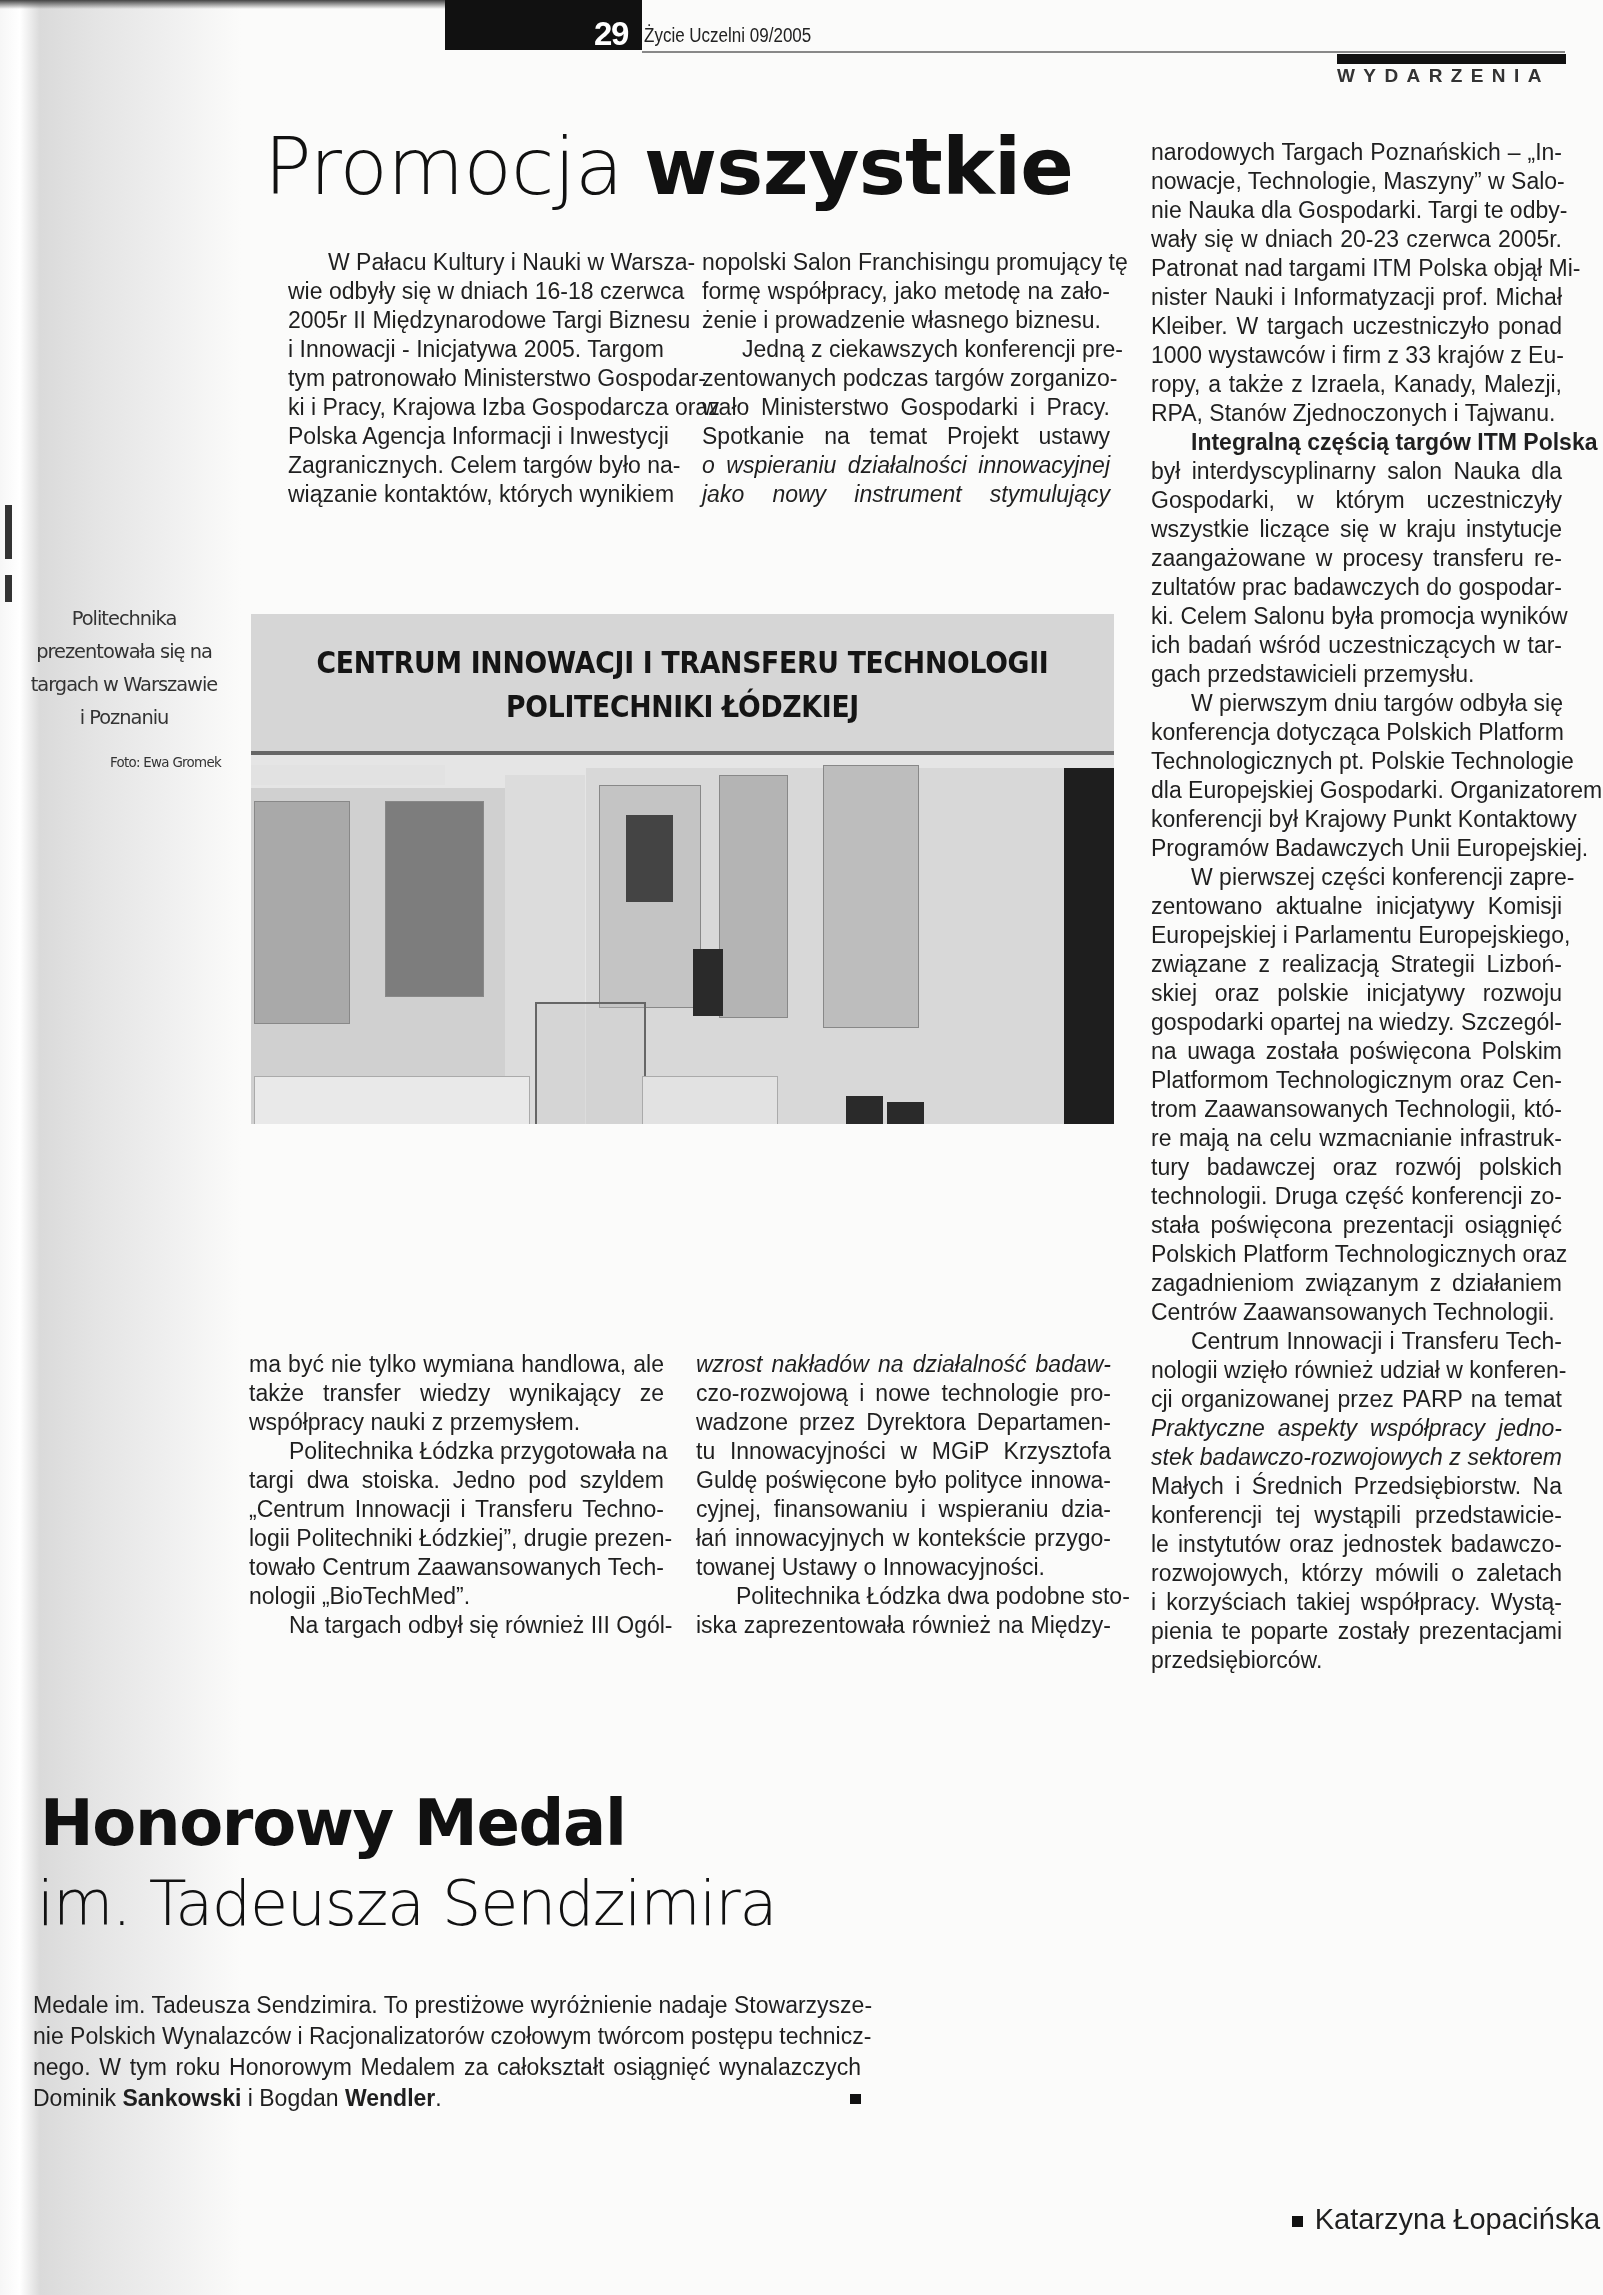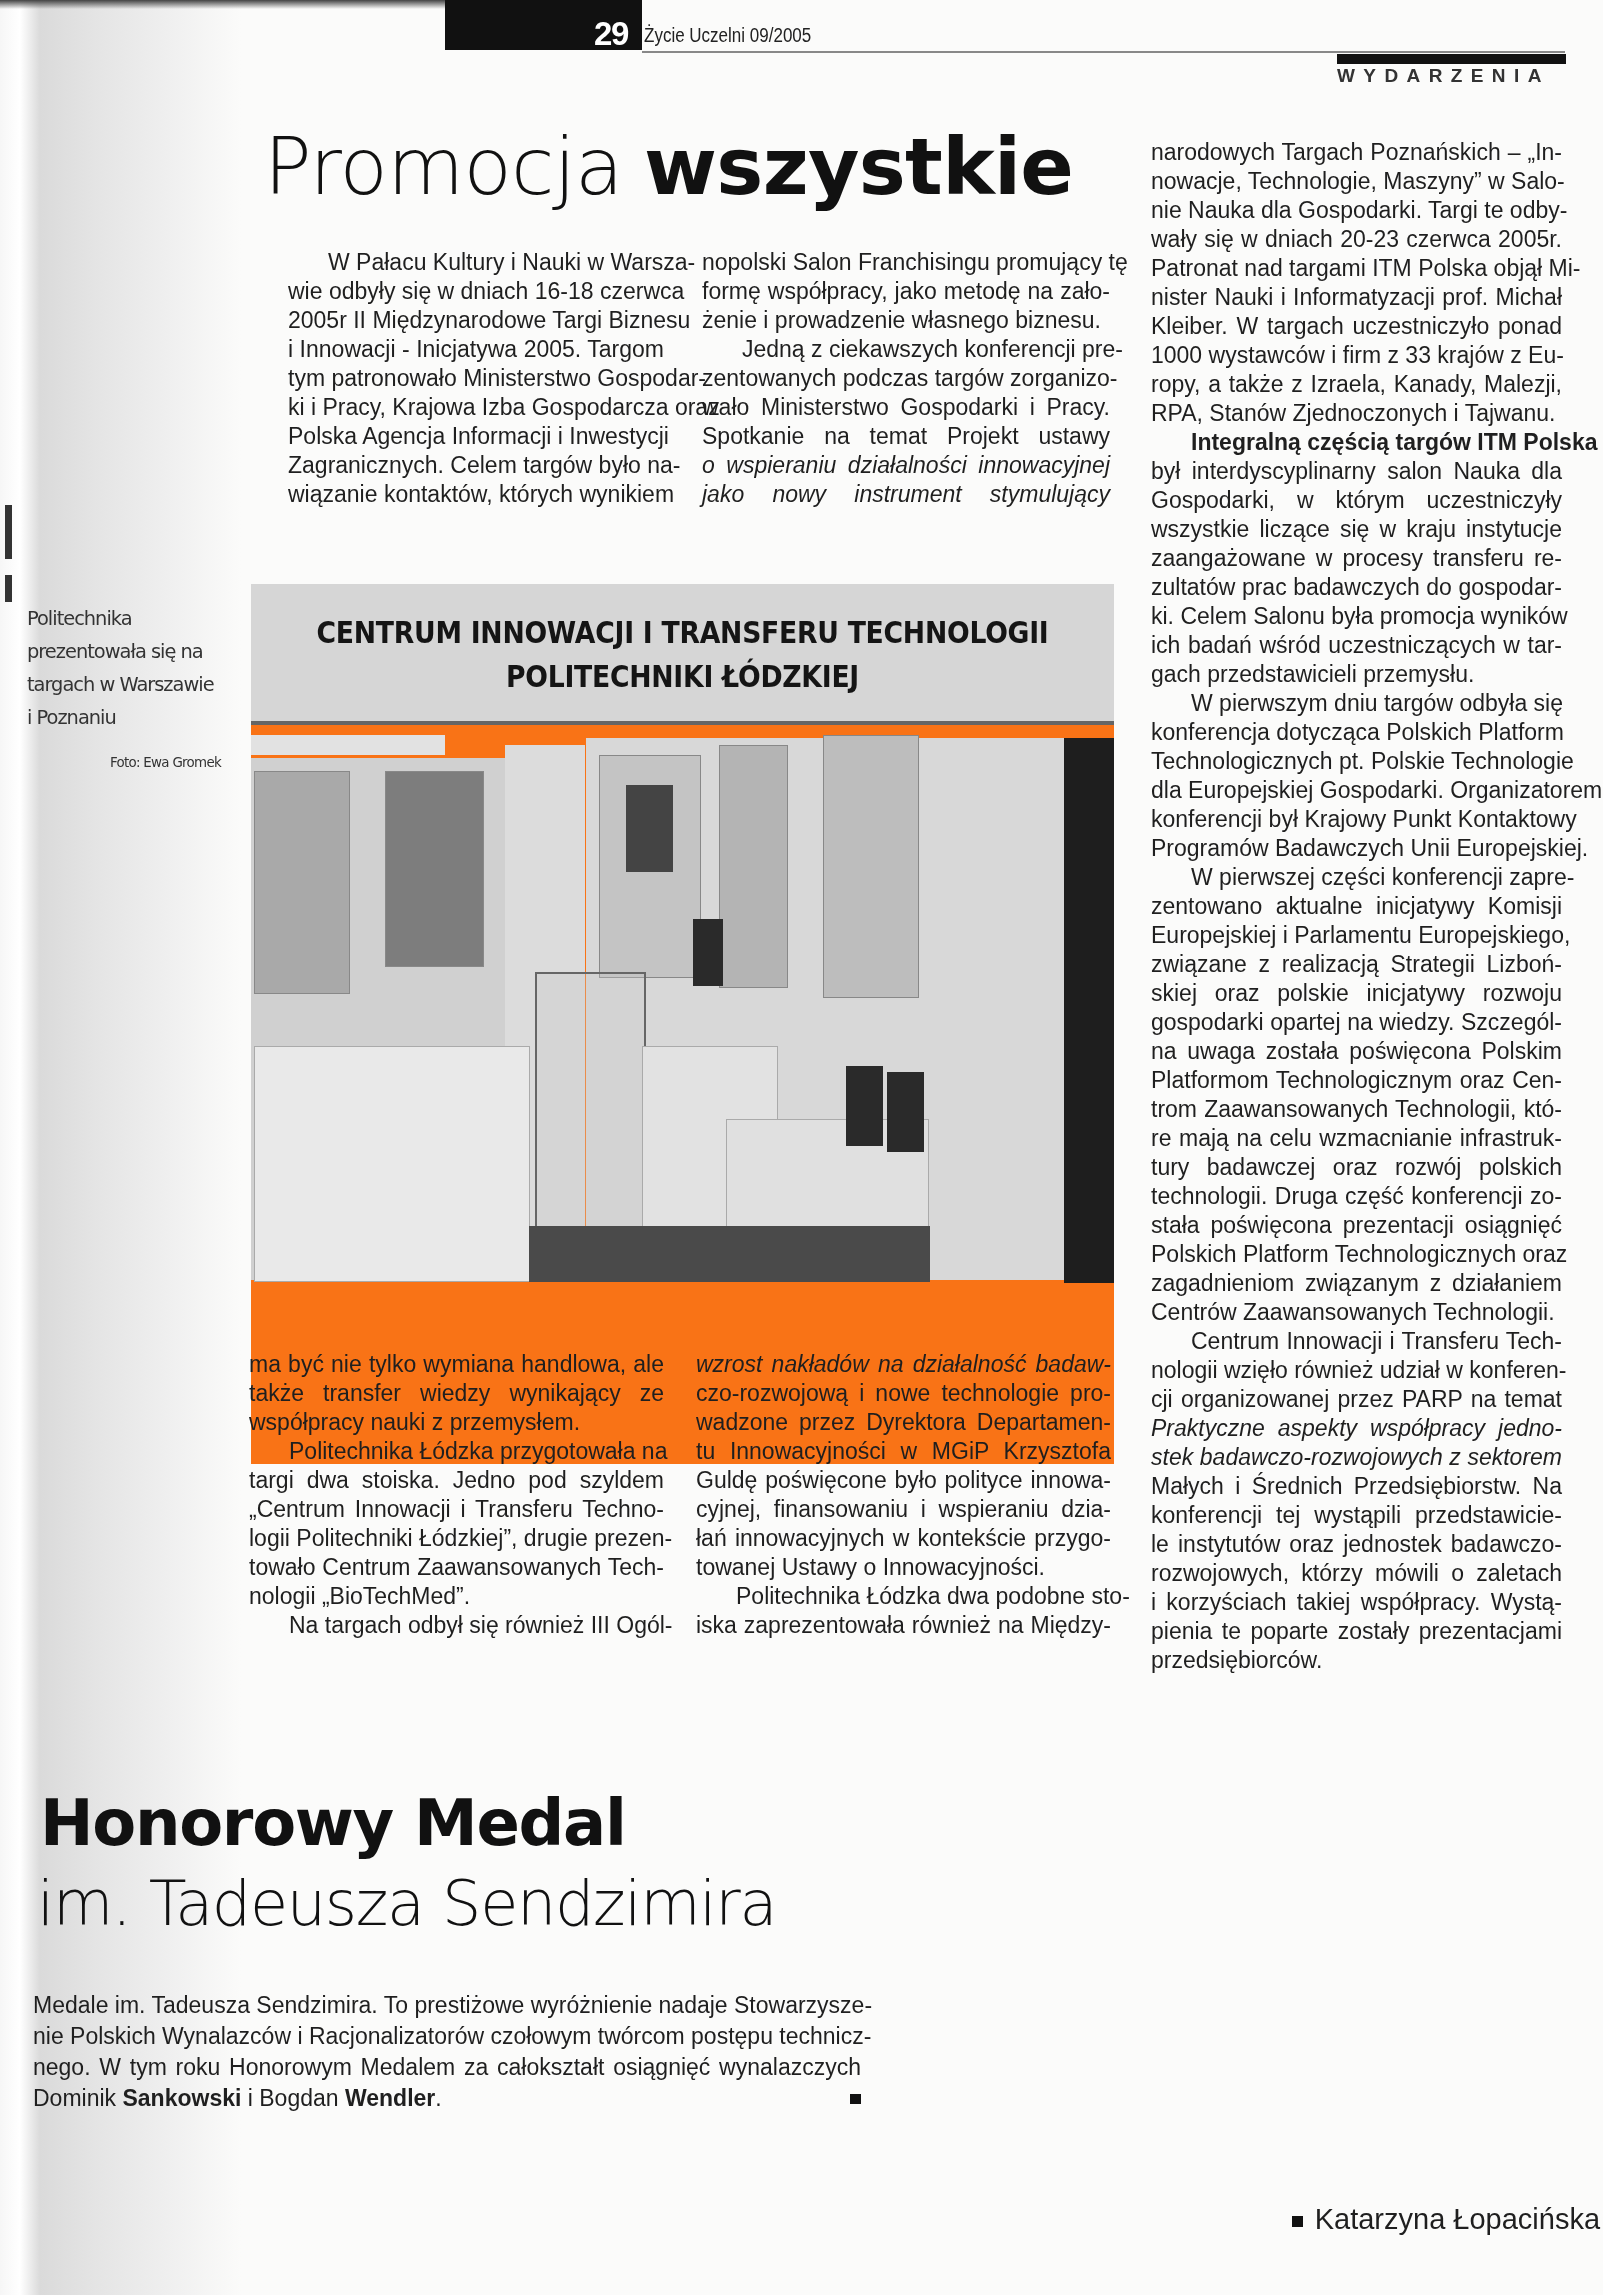--- a/index.html
+++ b/index.html
@@ -24,24 +24,24 @@
   .hdr-section { position:absolute; left:1337px; top:66px; width:229px; font-size:19px; letter-spacing:8.4px; color:#333; line-height:20px;font-weight:bold; }
 
   .title1 { position:absolute; left:264px; top:120px; font-size:79px; line-height:94px; white-space:nowrap; color:#111; letter-spacing:-0.7px; }
   .title1 .light { font-weight:normal; font-family:"DejaVu Sans", sans-serif; font-weight:200;margin-top:39px; }
   .title1 .bold { font-weight:bold; font-family:"DejaVu Sans", sans-serif; }
 
   .col { position:absolute; font-size:23px; line-height:29px; text-align:justify; color:#1f1f1f; }
   .col .l { display:block; text-align:justify; text-align-last:justify; white-space:nowrap; }
   .col .last { text-align-last:left; }
 
-  .caption { position:absolute; left:27px; top:602px; width:194px; text-align:left; font-family:"DejaVu Sans", sans-serif; font-size:19.4px; line-height:33px; color:#333; letter-spacing:-1px; }
+  .caption { position:absolute; left:27px; top:602px; width:194px; text-align:center; font-family:"DejaVu Sans", sans-serif; font-size:19.4px; line-height:33px; color:#333; letter-spacing:-1px; }
   .credit { position:absolute; left:27px; top:755px; width:194px; text-align:right; font-family:"DejaVu Sans", sans-serif; font-size:13.4px; color:#333; letter-spacing:-0.7px; }
 
-  .photo { position:absolute; left:251px; top:584px; width:863px; height:880px; background:#f97316; overflow:hidden; }
+  .photo { position:absolute; left:251px; top:614px; width:863px; height:510px; background:#e5e5e5; overflow:hidden; }
   .sign { position:absolute; left:0; top:0; width:863px; height:137px; background:#d6d6d6; border-bottom:4px solid #666; }
   .sign-t { position:absolute; left:0; width:863px; text-align:center; font-family:"DejaVu Sans", sans-serif; font-weight:bold; font-size:31px; color:#151515; letter-spacing:-0.3px; transform:scaleX(0.86); }
   .beam { position:absolute; background:#e2e2e2; }
   .wall { position:absolute; background:#c4c4c4; }
   .poster { position:absolute; background:#a9a9a9; border:1.3px solid #888; }
   .poster.dk { background:#7d7d7d; }
   .counter { position:absolute; background:#e9e9e9; border:1.3px solid #aaa; }
   .rack { position:absolute; border:2px solid #666; background:rgba(200,200,200,0.3); }
   .dark { position:absolute; background:#2a2a2a; }
   .floor { position:absolute; background:#5a5a5a; }

